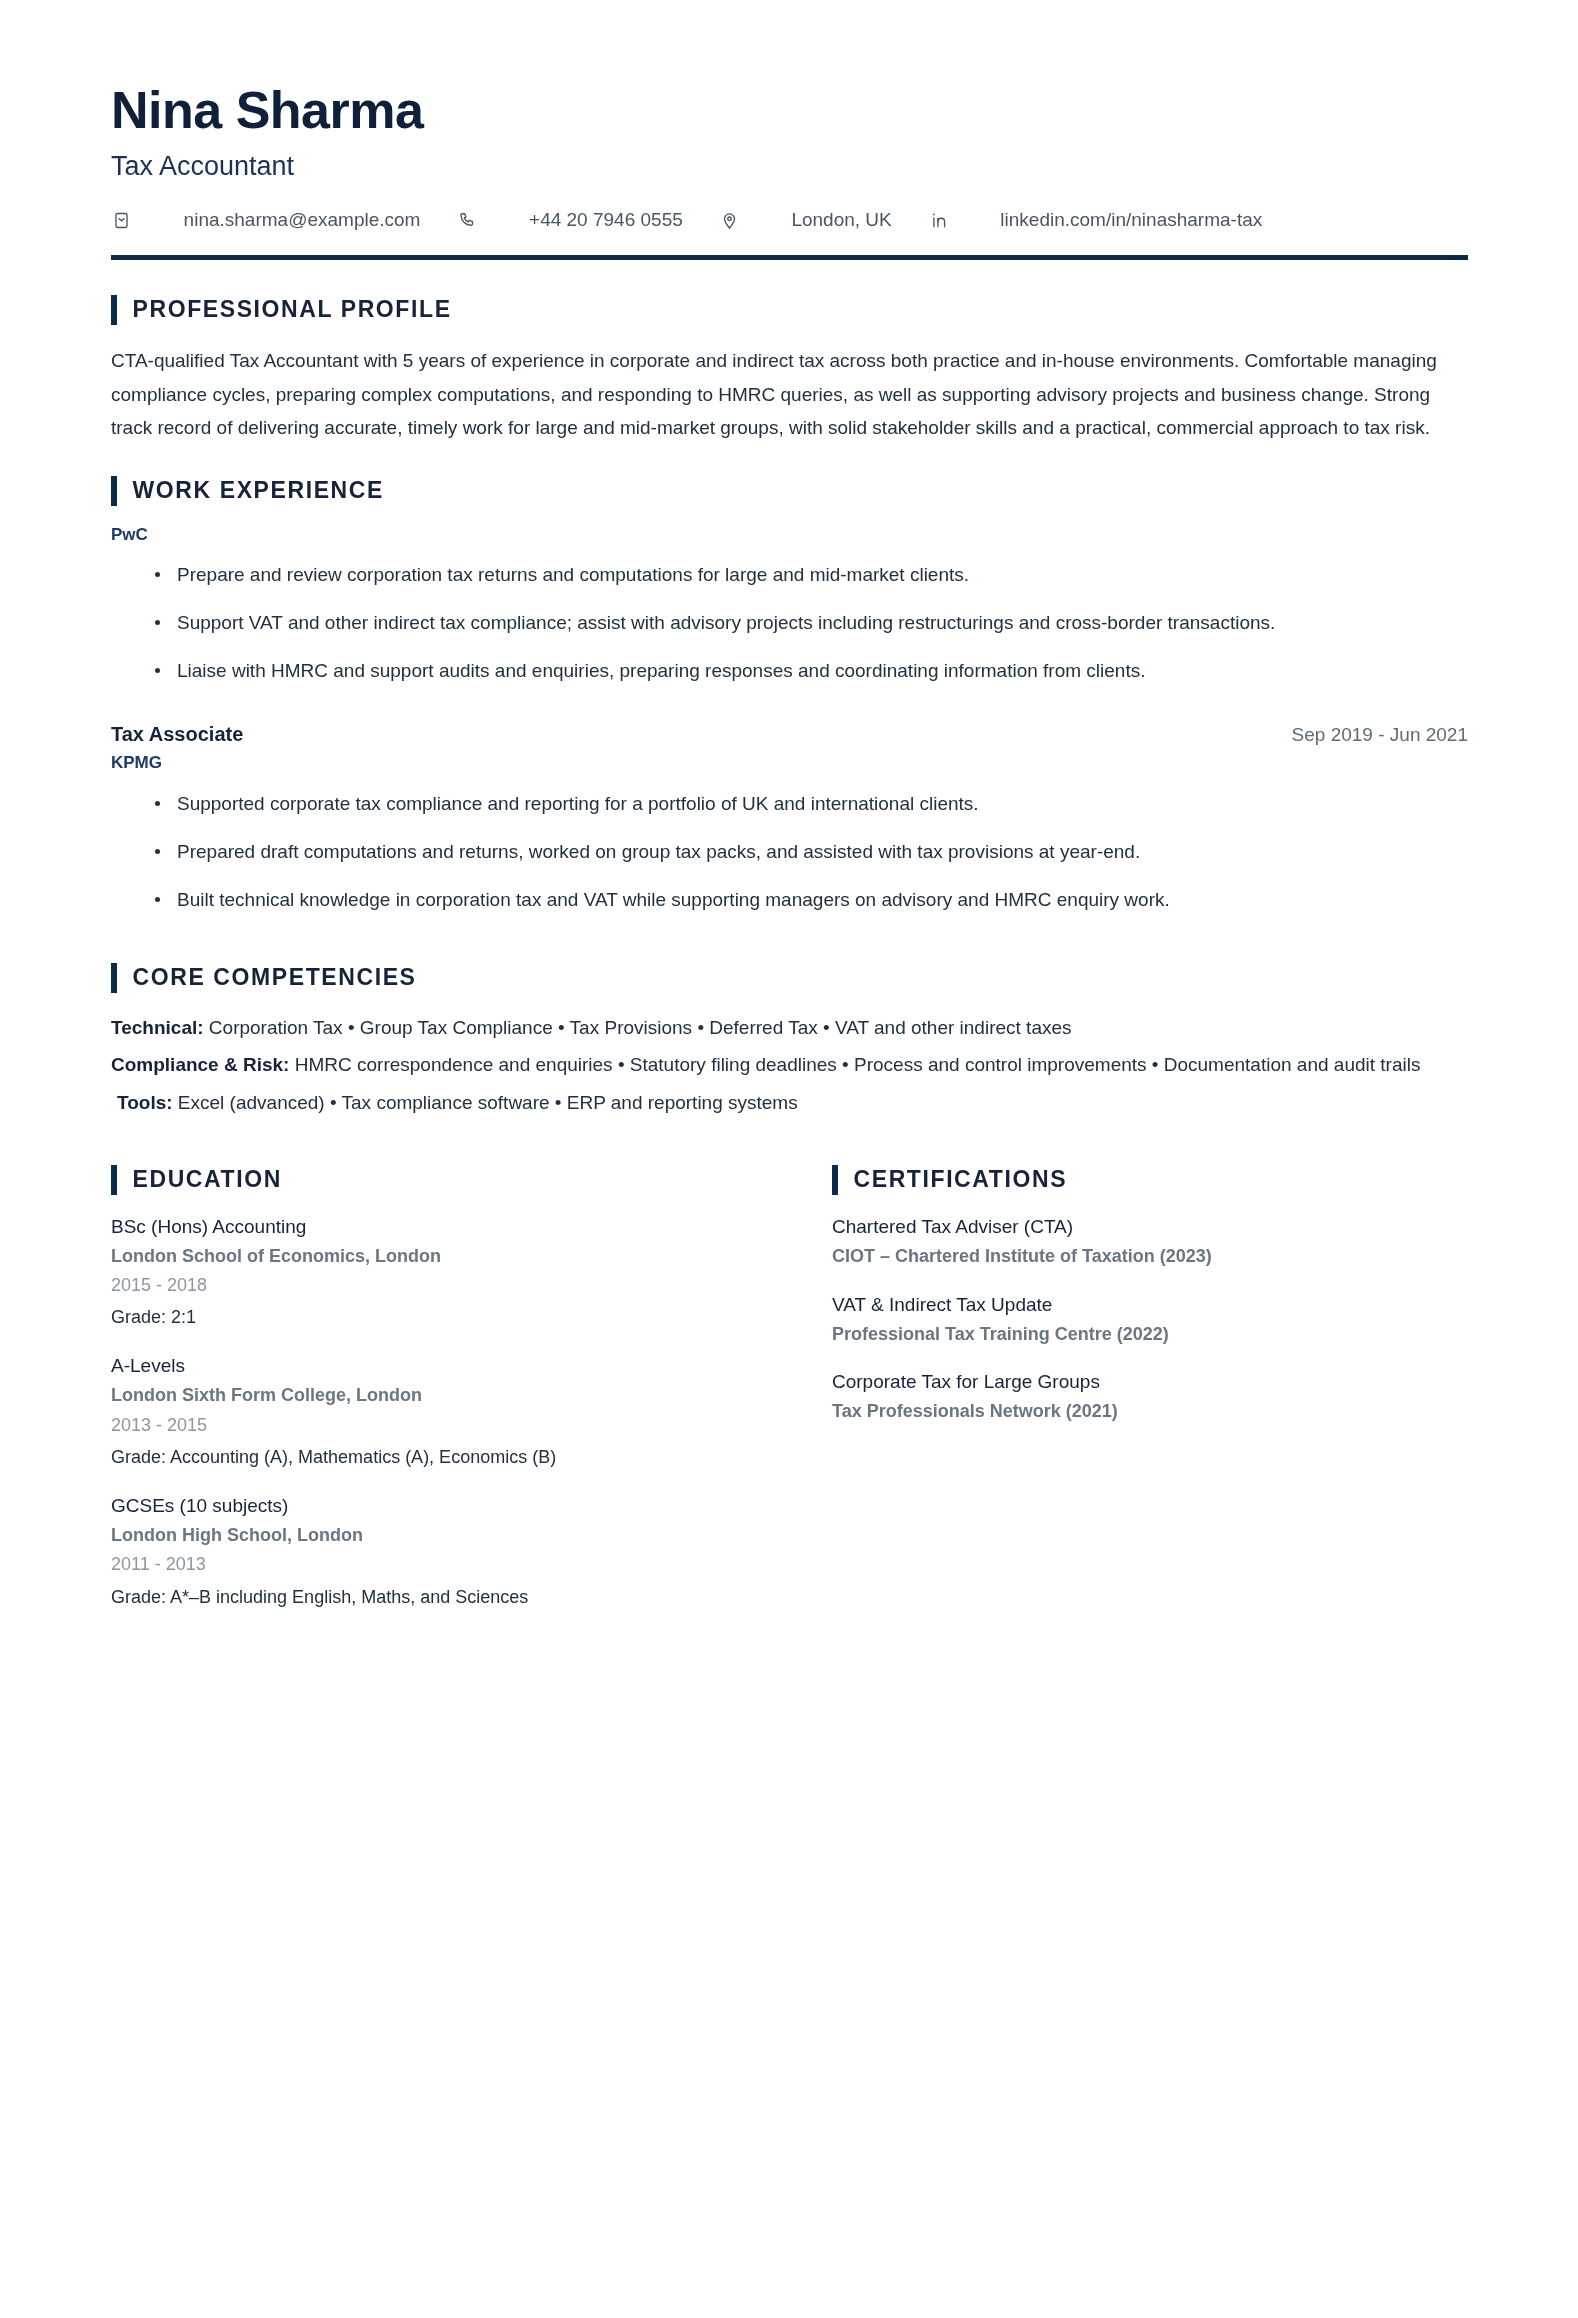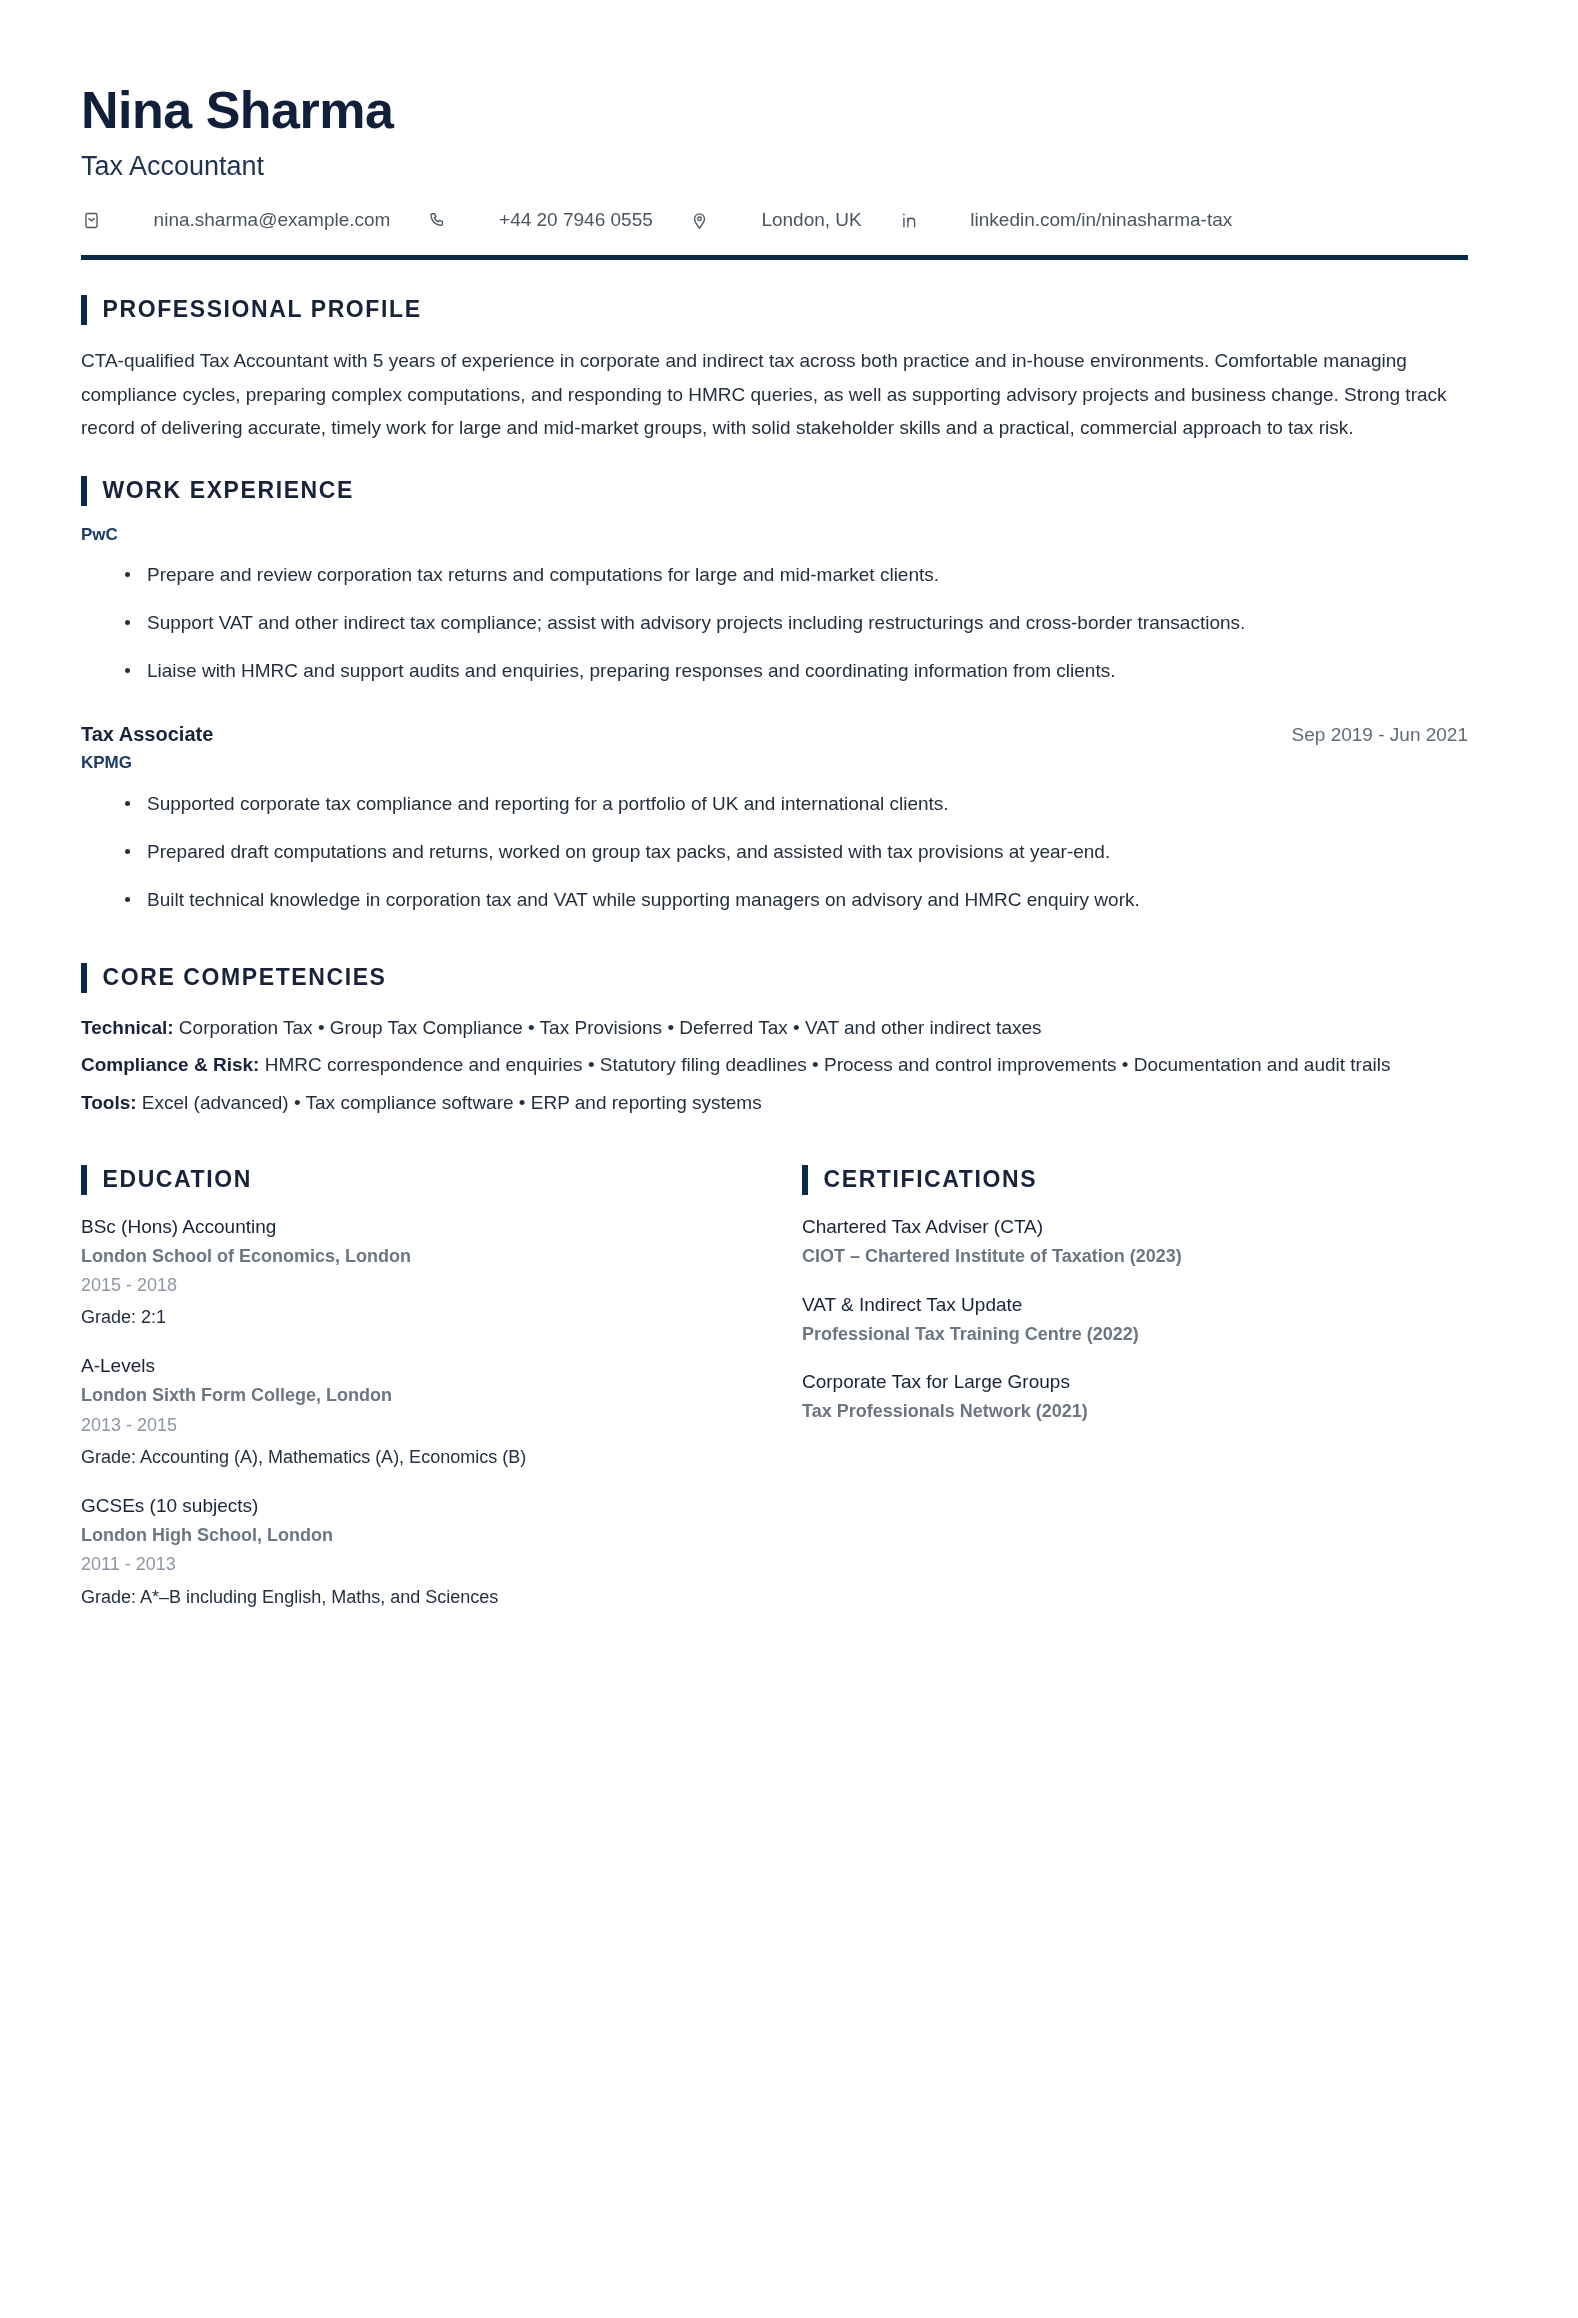--- a/index.html
+++ b/index.html
@@ -12,21 +12,21 @@
     height: 2319px;
     font-family: "Liberation Sans", sans-serif;
     color: #1f2733;
     -webkit-font-smoothing: antialiased;
   }
 
   .page {
     width: 1567px;
     min-height: 2319px;
     box-sizing: border-box;
-    padding: 72px 99px 0 81px;
+    padding: 72px 99px 0 111px;
     background: #ffffff;
     position: relative;
   }
 
   
   .header { padding-top: 9.5px; }
 
   .name {
     font-size: 52px;
     line-height: 1.08;
@@ -173,21 +173,21 @@
   .section-gap { height: 46px; }
 
   
   .comp-line {
     font-size: 19px;
     line-height: 1.68;
     color: #23303f;
     margin-bottom: 5.7px;
     max-width: 1378px;
   }
-  .comp-line:last-child { margin-bottom: 0; }
+  .comp-line:last-child { margin-bottom: 0; margin-left: 6px; }
   .comp-label { font-weight: bold; color: #16233a; }
 
   
   .two-col {
     display: flex;
     gap: 0;
   }
   .col-left { width: 721px; flex: none; }
   .col-right { width: 659px; flex: none; }
 

